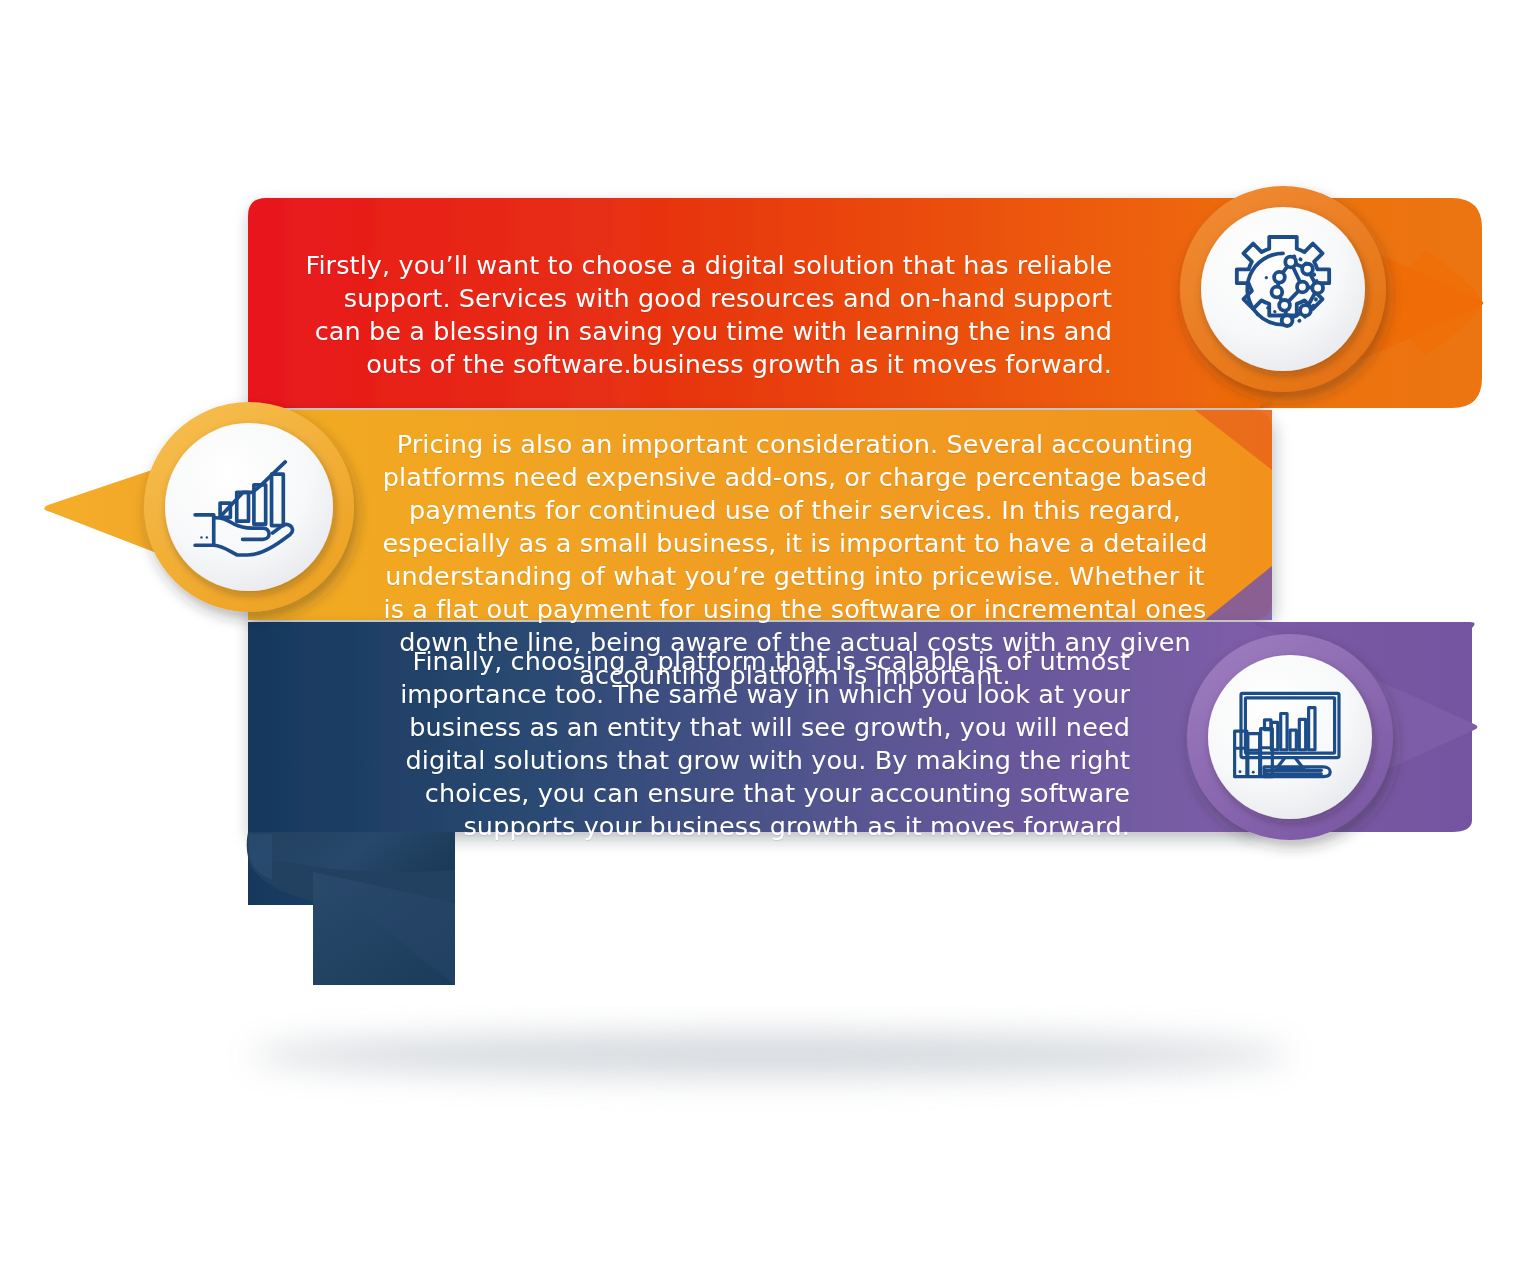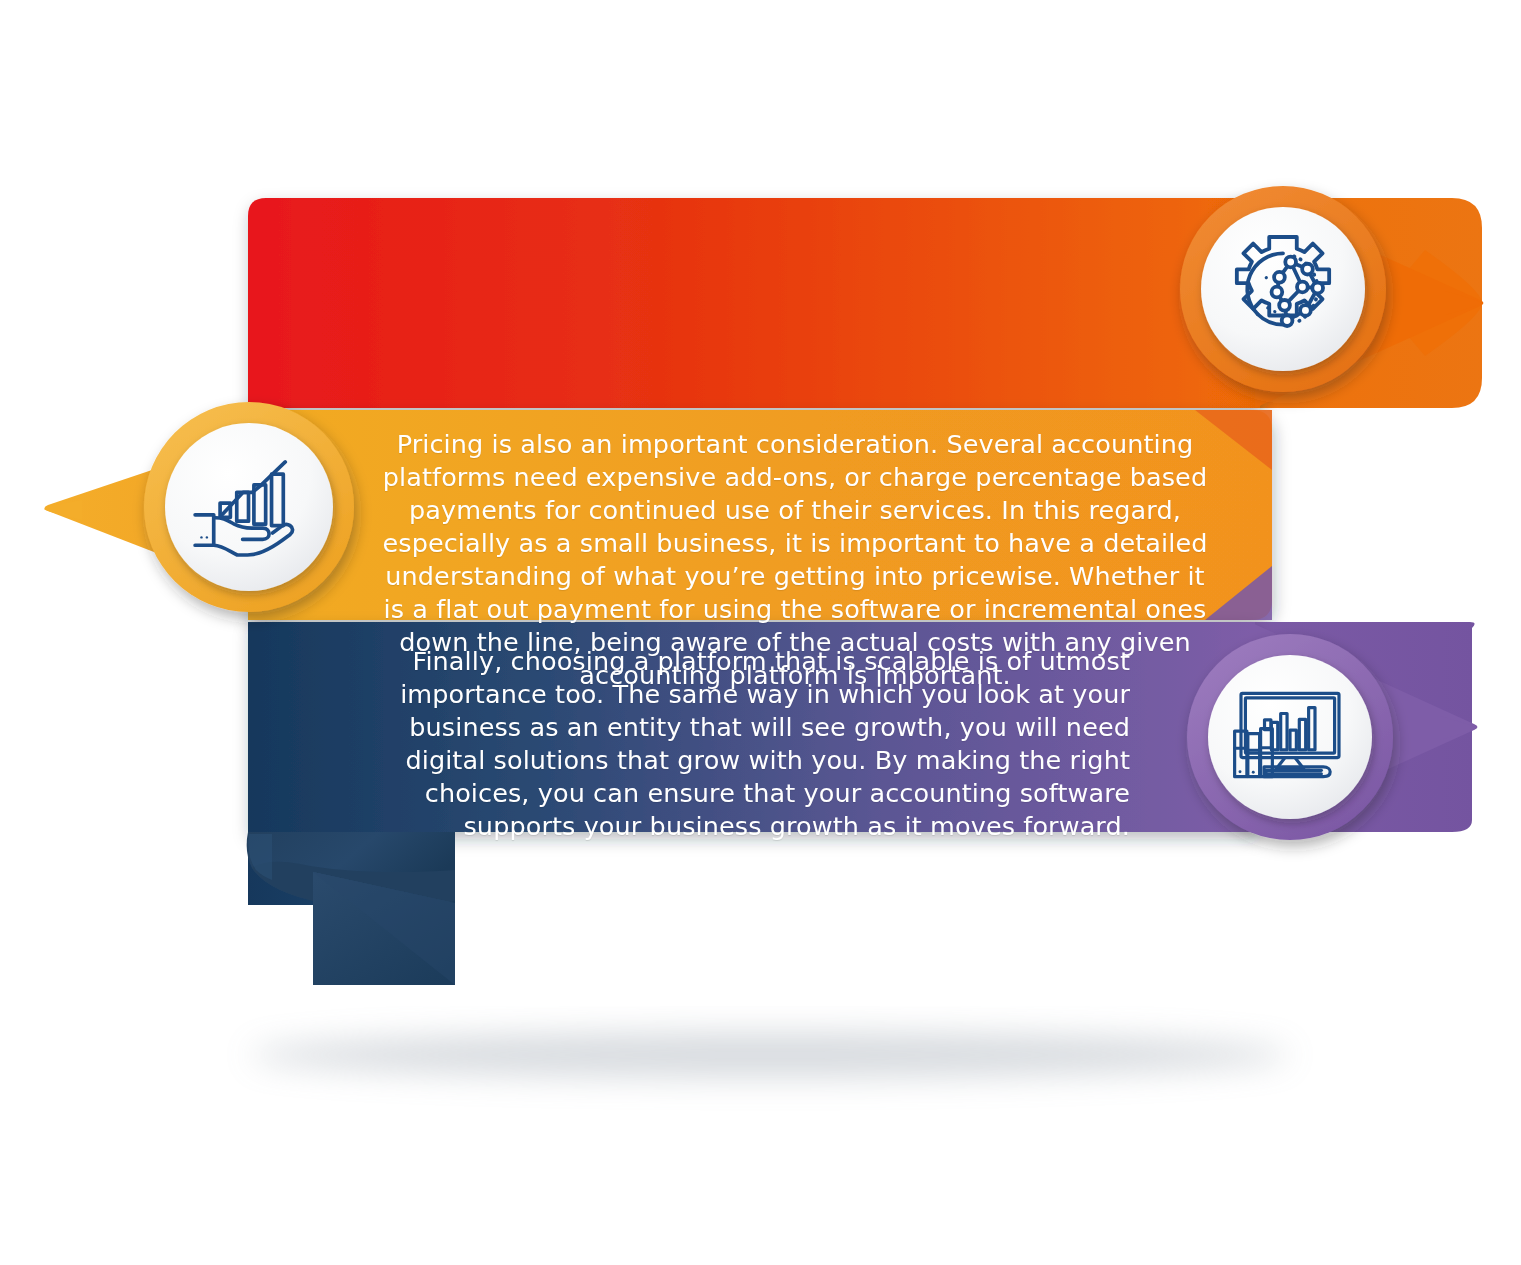--- a/index.html
+++ b/index.html
@@ -286,18 +286,19 @@
         <rect x="152" y="186" width="26" height="40"></rect>
 
         <path d="M150 378 L392 378 C410 378 420 388 420 398 C420 410 410 418 392 418
                  L150 418 Z"></path>
         <path d="M156 392 L384 392"></path>
         <path d="M156 406 L384 406"></path>
       </g>
     </g>
   </svg>
 
+  <div id="band1-text" class="band-text">Firstly, you’ll want to choose a digital solution that has reliable support. Services with good resources and on-hand support can be a blessing in saving you time with learning the ins and outs of the software.business growth as it moves forward.</div>
 
   <div id="band2-text" class="band-text">Pricing is also an important consideration. Several accounting platforms need expensive add-ons, or charge percentage based payments for continued use of their services. In this regard, especially as a small business, it is important to have a detailed understanding of what you’re getting into pricewise. Whether it is a flat out payment for using the software or incremental ones down the line, being aware of the actual costs with any given accounting platform is important.</div>
 
   <div id="band3-text" class="band-text">Finally, choosing a platform that is scalable is of utmost importance too. The same way in which you look at your business as an entity that will see growth, you will need digital solutions that grow with you. By making the right choices, you can ensure that your accounting software supports your business growth as it moves forward.</div>
 
 </div>
 
 </body></html>

